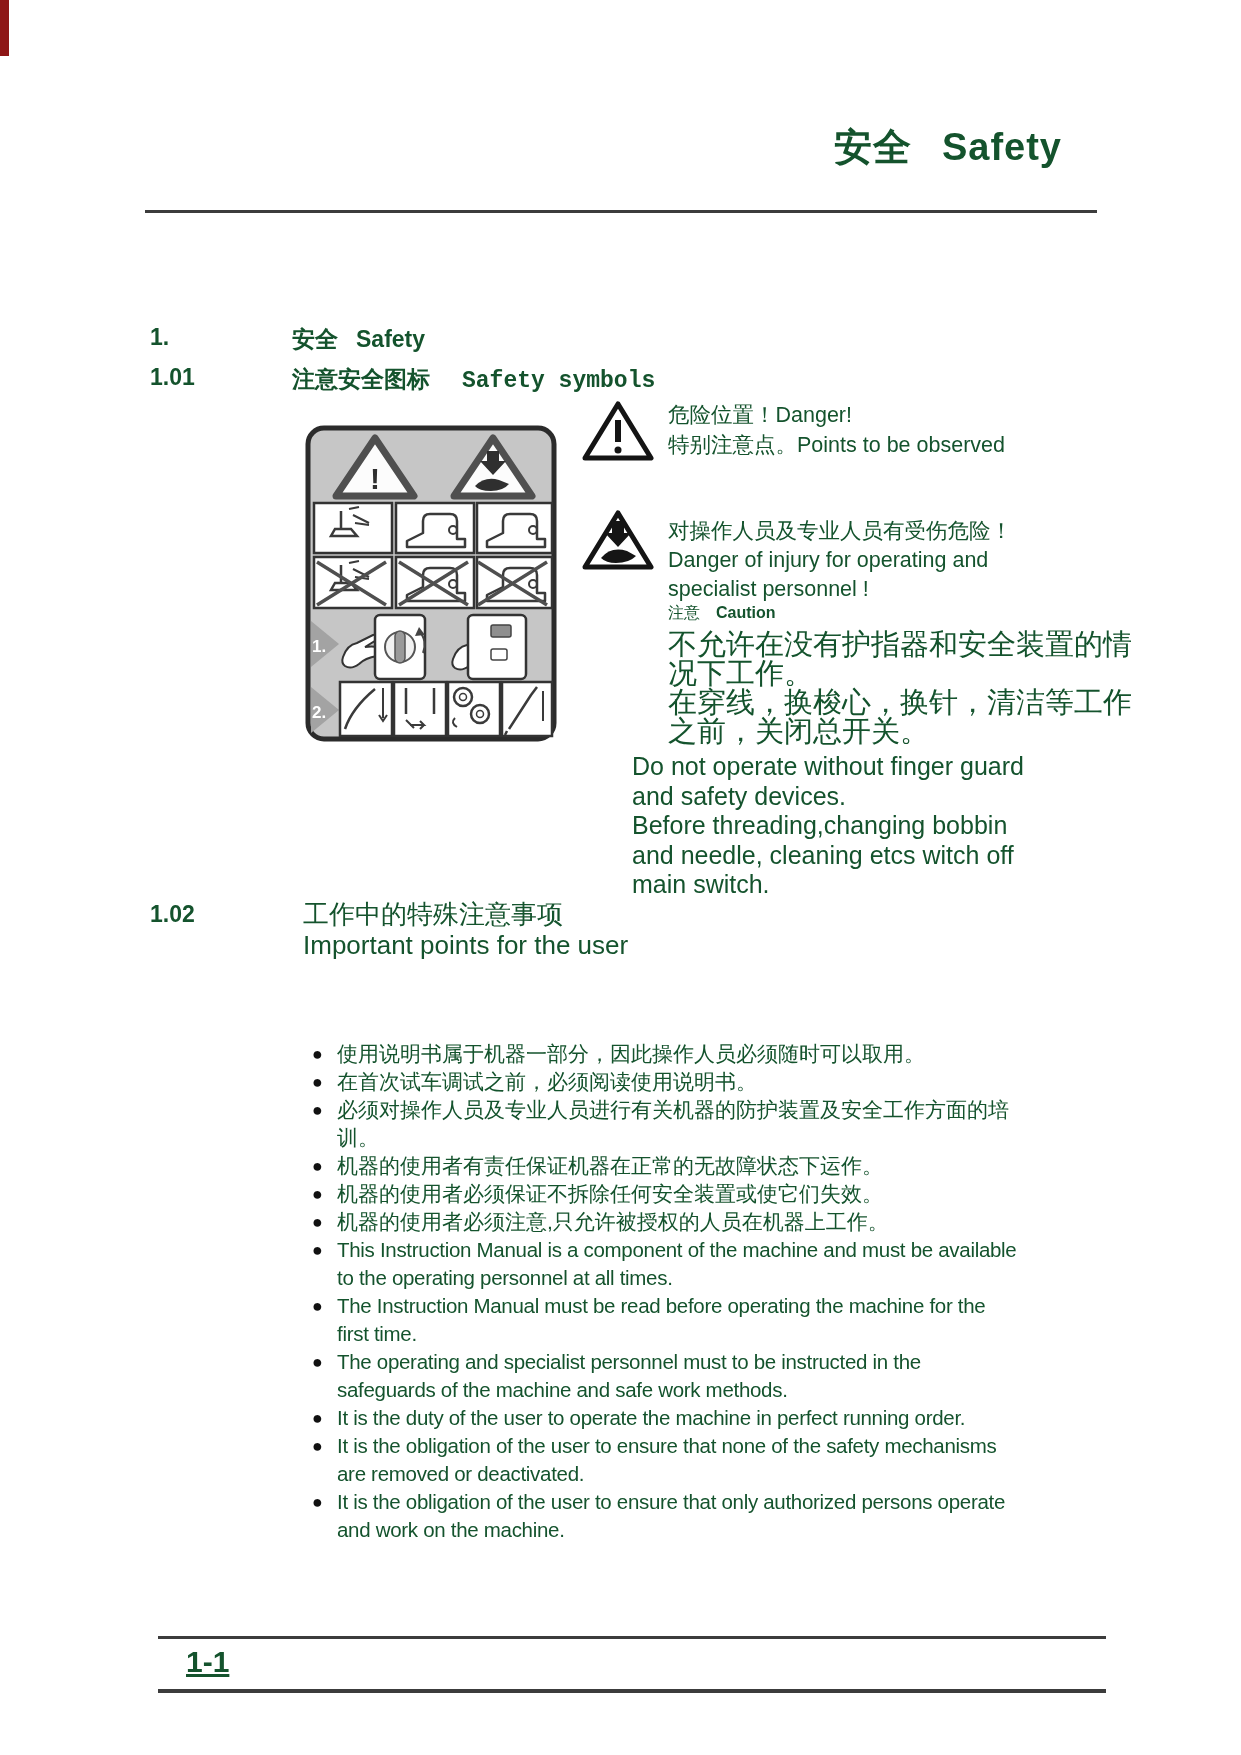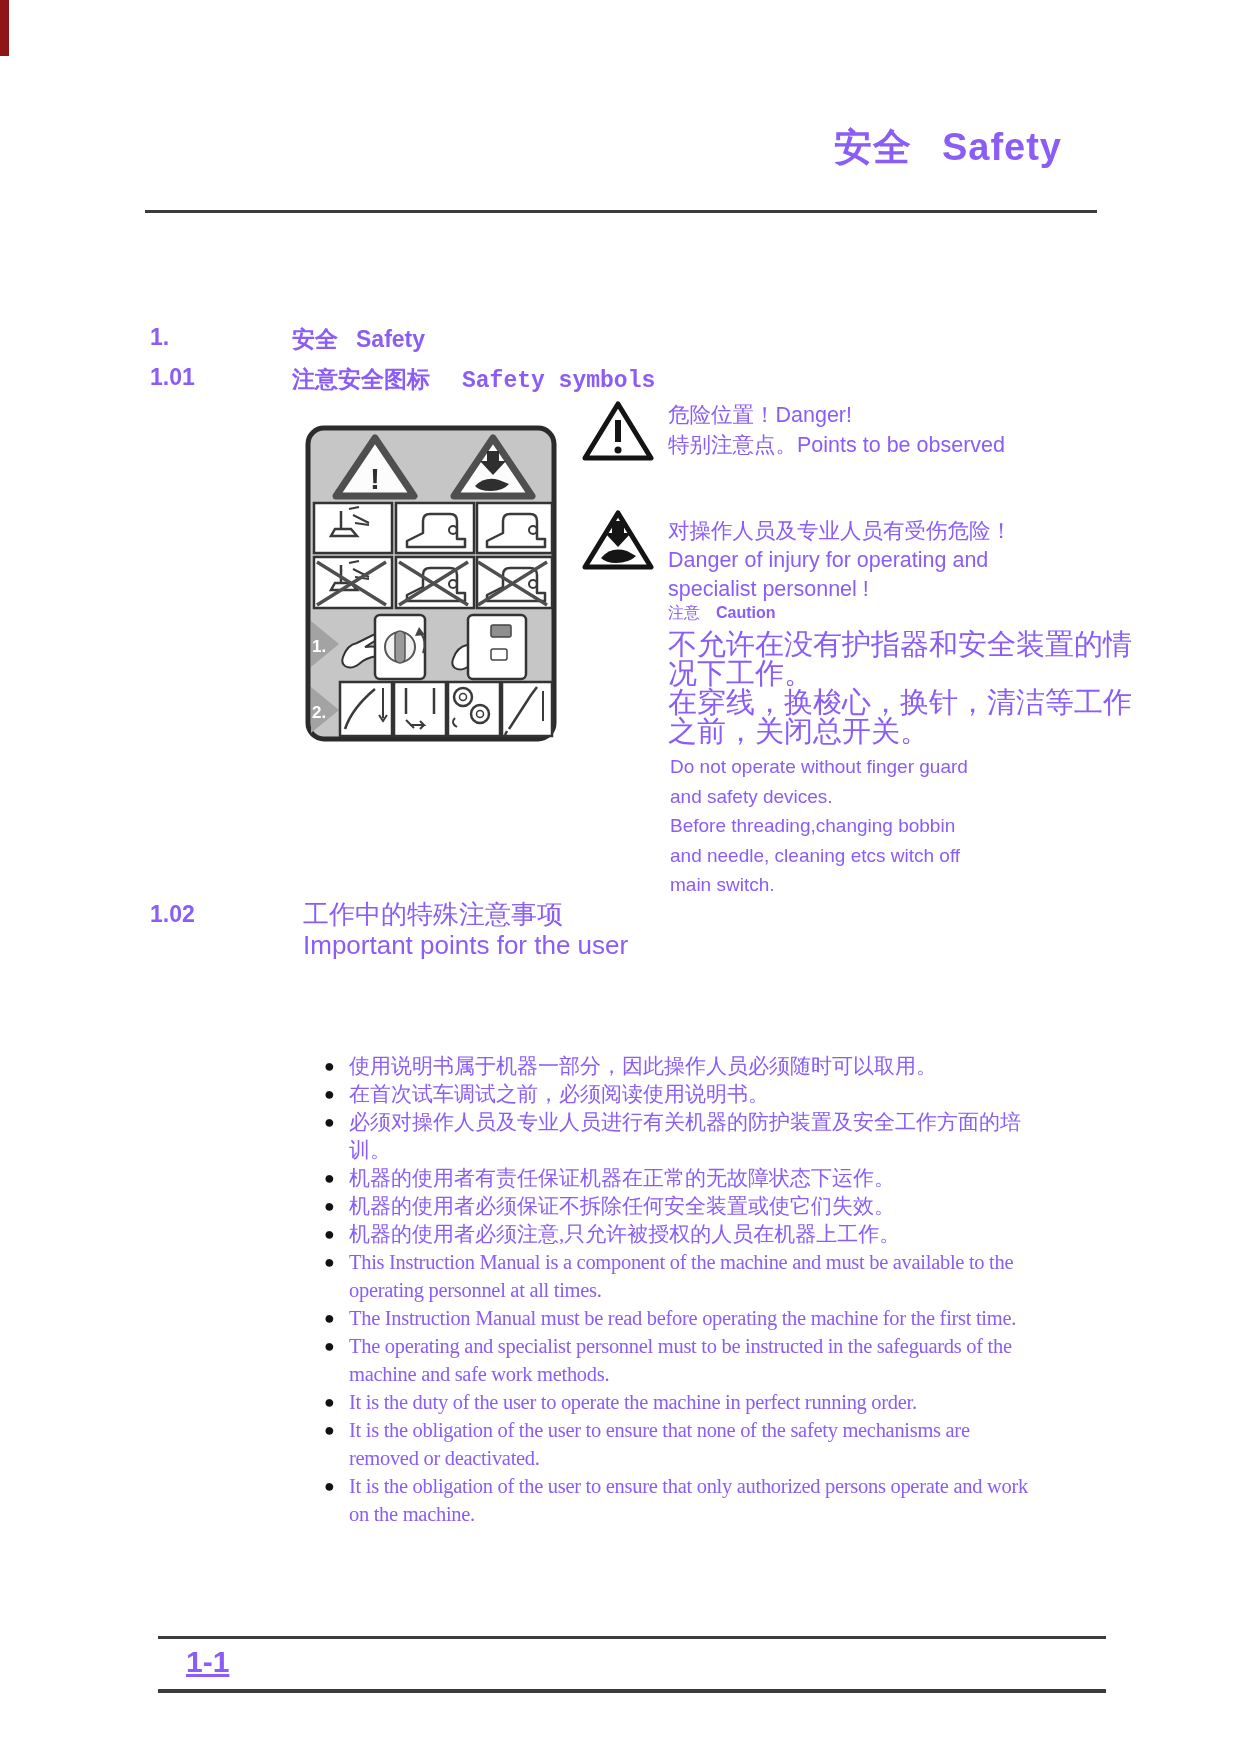--- a/index.html
+++ b/index.html
@@ -1,21 +1,21 @@
 <!DOCTYPE html>
 <html><head>
 <meta charset="utf-8">
 <style>
   html,body{margin:0;padding:0;background:#e8e8e8;}
   .page{
     position:relative;
     width:1241px;height:1755px;
     background:#ffffff;
     font-family:"Liberation Sans",sans-serif;
-    color:#8b5cf6;
+    color:#14532d;
     overflow:hidden;
   }
   .rule{position:absolute;background:#3c3c3c;}
 
   .scan-artifact{position:absolute;left:0;top:0;width:9px;height:56px;background:#8e1616;}
 
   
   .header-title{position:absolute;top:122px;left:145px;width:917px;text-align:right;
     font-size:38px;font-weight:bold;letter-spacing:1px;white-space:nowrap;}
   .header-title .en{margin-left:30px;}
@@ -31,28 +31,28 @@
   .panel{position:absolute;left:305px;top:425px;width:252px;height:317px;}
 
   
   .tri-icon{position:absolute;left:581px;width:74px;height:62px;}
   .w-text{position:absolute;left:668px;font-size:21.5px;line-height:29px;white-space:nowrap;}
   .w-text.danger{top:400px;line-height:30px;}
   .w-text.injury{top:509px;margin-top:8px;}
   .caution-head{position:absolute;left:668px;top:603px;font-size:16px;white-space:nowrap;text-align:right;}
   .caution-head .en{font-weight:bold;margin-left:16px;}
   .caution-zh{position:absolute;left:668px;top:630px;font-size:29px;line-height:29px;white-space:nowrap;}
-  .caution-en{position:absolute;left:670px;top:752px;font-size:19px;line-height:29.5px;white-space:nowrap;}
+  .caution-en{position:absolute;left:632px;top:752px;font-size:25px;line-height:29.5px;white-space:nowrap;}
 
   
   .sec102-titles{position:absolute;left:303px;top:899px;font-size:26px;font-weight:normal;line-height:31px;white-space:nowrap;}
 
   
   .points{position:absolute;left:312px;top:1040px;width:706px;
-    list-style:none;margin:12px;padding:0;font-family:Liberation Serif, serif;}
+    list-style:none;margin:0;padding:0;}
   .points li{position:relative;padding-left:25px;line-height:28px;}
   .points li::before{content:"●";position:absolute;left:0;top:0;font-size:18px;color:#111;}
   .points li.zh{font-size:21px;}
   .points li.en{font-size:20.5px;letter-spacing:-0.3px;}
 
   
   .rule-f1{left:158px;top:1636px;width:948px;height:3px;}
   .rule-f2{left:158px;top:1689px;width:948px;height:4px;}
   .page-num{position:absolute;left:186px;top:1645px;font-size:30px;font-weight:bold;text-decoration:underline;}
 </style>

